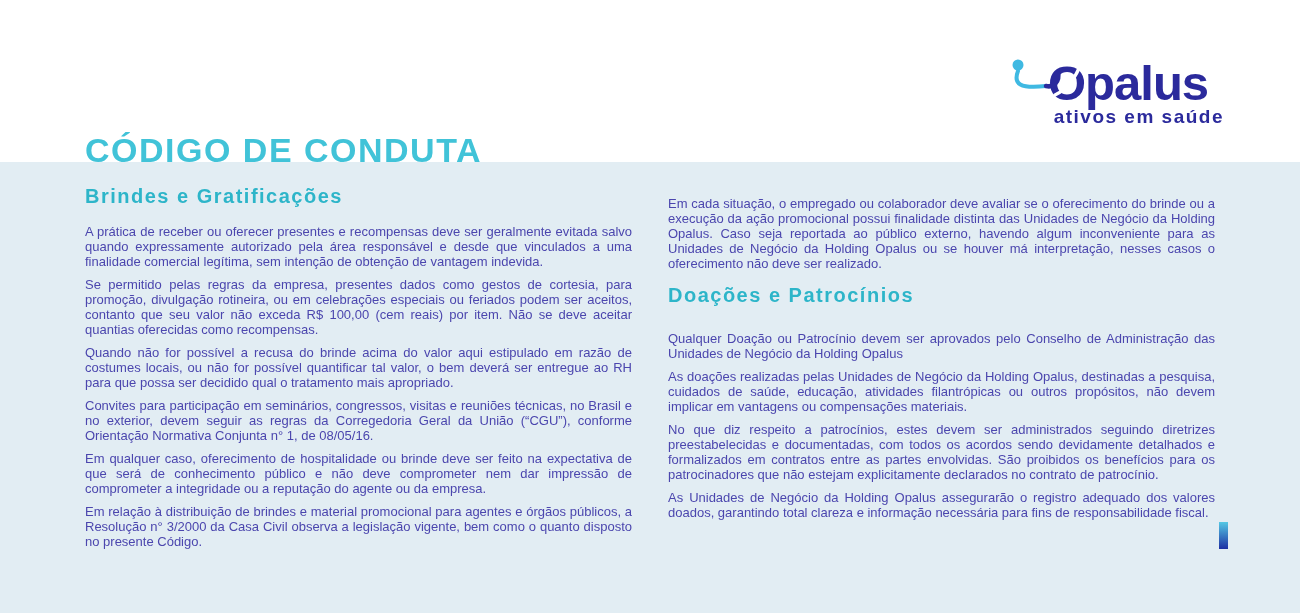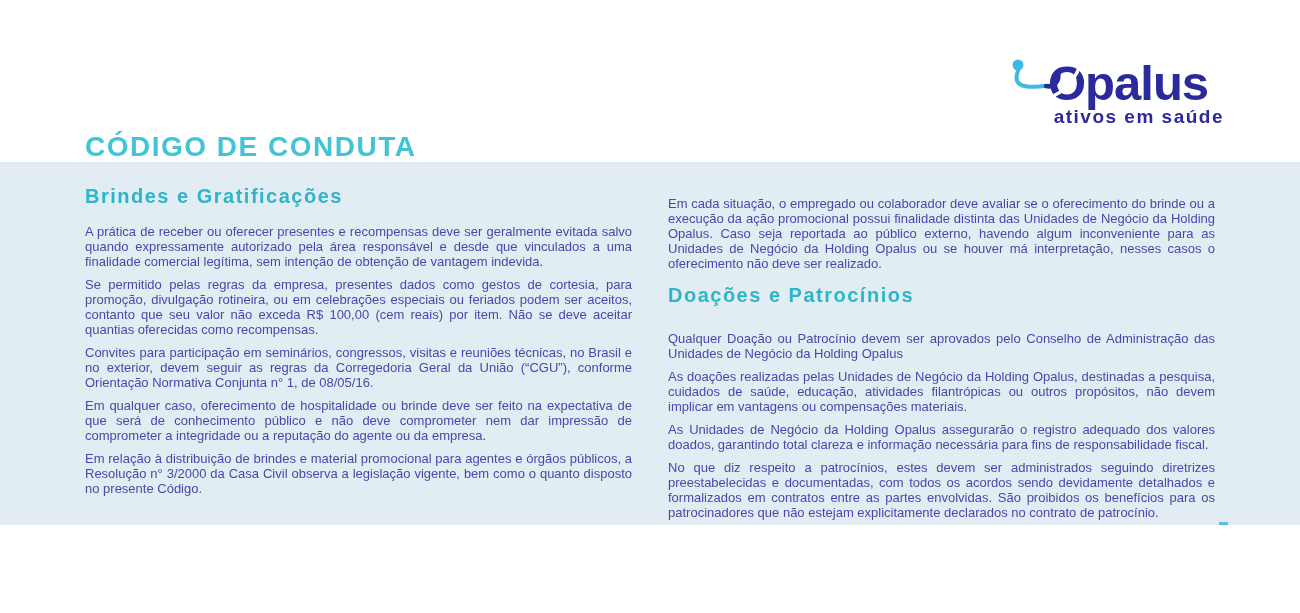--- a/index.html
+++ b/index.html
@@ -1,35 +1,35 @@
 <!DOCTYPE html>
 <html lang="pt-BR" style="--background: #e2edf3; --header-background: #ffffff; --title-color: #41c3d8; --heading-color: #2db5c9; --body-text-color: #4b46ae; --logo-indigo: #2b2a9c; --logo-cyan: #3fb9e2; --marker-gradient-top: #55c8e4; --marker-gradient-bottom: #1d30a3;"><head>
 <meta charset="utf-8">
 <style>
   html,body{margin:0;padding:0;}
   .page{
     position:relative;
-    width:1300px;height:525px;
+    width:1300px;height:613px;
     background:var(--background,#e2edf3);
     font-family:"Liberation Sans",sans-serif;
     overflow:hidden;
   }
   .header-band{
     position:absolute;left:0;top:0;
     width:1300px;height:162px;
     background:var(--header-background,#ffffff);
   }
   .logo{
     position:absolute;left:998px;top:46px;
     width:228px;height:80px;
   }
   .page-title{
     position:absolute;left:85px;top:131px;
     margin:0;
-    font-size:28px;font-weight:bold;
+    font-size:34px;font-weight:bold;
     letter-spacing:1.5px;
     color:var(--title-color,#41c3d8);
   }
   .col{
     position:absolute;width:547px;
     font-size:13px;line-height:15px;
     color:var(--body-text-color,#4b46ae);
   }
   .col-left{left:85px;top:186px;}
   .col-right{left:668px;top:196px;}
@@ -73,29 +73,30 @@
       </svg>
     </div>
   </div>
 
   <h1 class="page-title">CÓDIGO DE CONDUTA</h1>
 
   <div class="col col-left">
     <h2 class="section-heading">Brindes e Gratificações</h2>
     <p>A prática de receber ou oferecer presentes e recompensas deve ser geralmente evitada salvo quando expressamente autorizado pela área responsável e desde que vinculados a uma finalidade comercial legítima, sem intenção de obtenção de vantagem indevida.</p>
     <p>Se permitido pelas regras da empresa, presentes dados como gestos de cortesia, para promoção, divulgação rotineira, ou em celebrações especiais ou feriados podem ser aceitos, contanto que seu valor não exceda R$ 100,00 (cem reais) por item. Não se deve aceitar quantias oferecidas como recompensas.</p>
+    <p>Quando não for possível a recusa do brinde acima do valor aqui estipulado em razão de costumes locais, ou não for possível quantificar tal valor, o bem deverá ser entregue ao RH para que possa ser decidido qual o tratamento mais apropriado.</p>
     <p>Convites para participação em seminários, congressos, visitas e reuniões técnicas, no Brasil e no exterior, devem seguir as regras da Corregedoria Geral da União (“CGU”), conforme Orientação Normativa Conjunta n° 1, de 08/05/16.</p>
     <p>Em qualquer caso, oferecimento de hospitalidade ou brinde deve ser feito na expectativa de que será de conhecimento público e não deve comprometer nem dar impressão de comprometer a integridade ou a reputação do agente ou da empresa.</p>
     <p>Em relação à distribuição de brindes e material promocional para agentes e órgãos públicos, a Resolução n° 3/2000 da Casa Civil observa a legislação vigente, bem como o quanto disposto no presente Código.</p>
   </div>
 
   <div class="col col-right">
     <p>Em cada situação, o empregado ou colaborador deve avaliar se o oferecimento do brinde ou a execução da ação promocional possui finalidade distinta das Unidades de Negócio da Holding Opalus. Caso seja reportada ao público externo, havendo algum inconveniente para as Unidades de Negócio da Holding Opalus ou se houver má interpretação, nesses casos o oferecimento não deve ser realizado.</p>
     <h2 class="section-heading">Doações e Patrocínios</h2>
     <p>Qualquer Doação ou Patrocínio devem ser aprovados pelo Conselho de Administração das Unidades de Negócio da Holding Opalus</p>
     <p>As doações realizadas pelas Unidades de Negócio da Holding Opalus, destinadas a pesquisa, cuidados de saúde, educação, atividades filantrópicas ou outros propósitos, não devem implicar em vantagens ou compensações materiais.</p>
+    <p>No que diz respeito a patrocínios, estes devem ser administrados seguindo diretrizes preestabelecidas e documentadas, com todos os acordos sendo devidamente detalhados e formalizados em contratos entre as partes envolvidas. São proibidos os benefícios para os patrocinadores que não estejam explicitamente declarados no contrato de patrocínio.</p>
     <p>As Unidades de Negócio da Holding Opalus assegurarão o registro adequado dos valores doados, garantindo total clareza e informação necessária para fins de responsabilidade fiscal.</p>
-    <p>No que diz respeito a patrocínios, estes devem ser administrados seguindo diretrizes preestabelecidas e documentadas, com todos os acordos sendo devidamente detalhados e formalizados em contratos entre as partes envolvidas. São proibidos os benefícios para os patrocinadores que não estejam explicitamente declarados no contrato de patrocínio.</p>
   </div>
 
   <div class="page-marker"></div>
 
 </div>
 
 </body></html>

